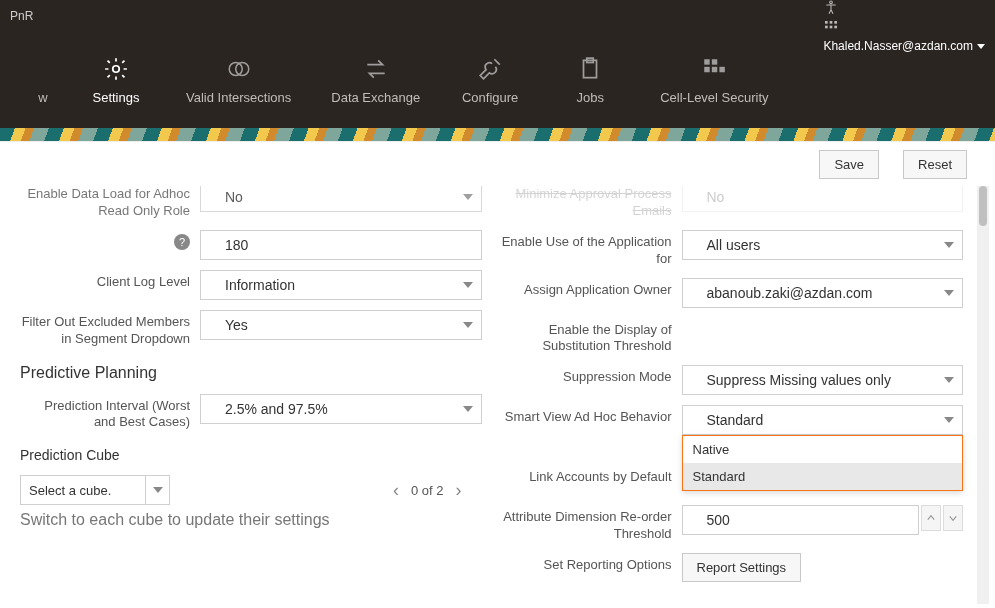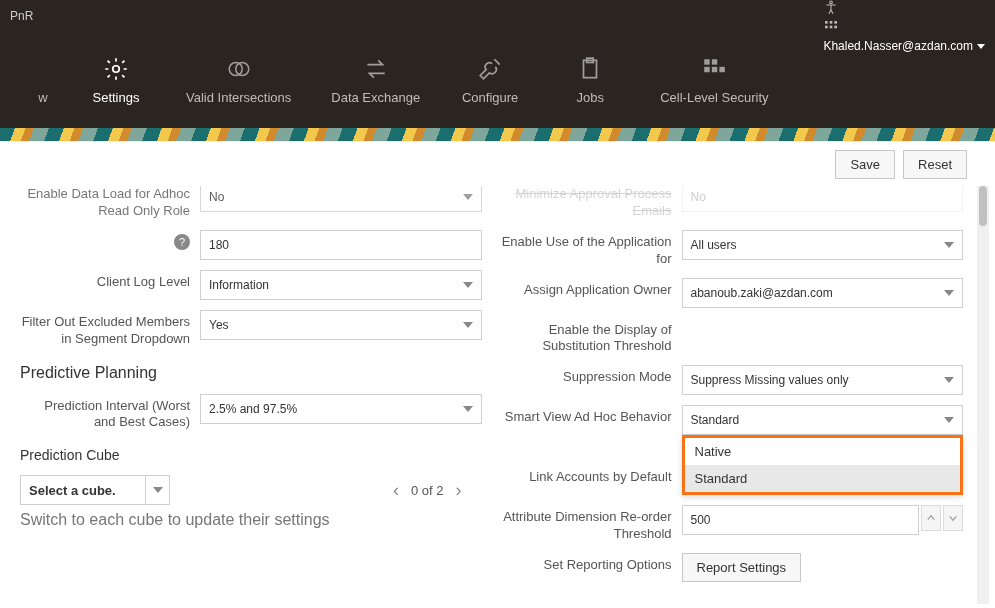--- a/index.html
+++ b/index.html
@@ -15,49 +15,49 @@
   .navbar { background: #2b2522; height: 96px; display: flex; align-items: center; padding: 0 20px; gap: 0; color: #c0bcb8; }
   .nav-item { display: flex; flex-direction: column; align-items: center; justify-content: center; gap: 8px; padding: 0 20px; cursor: pointer; min-width: 100px; }
   .nav-item.active { color: #fff; }
   .nav-icon { width: 26px; height: 26px; display: flex; align-items: center; justify-content: center; opacity: 0.8; }
   .nav-item.active .nav-icon { opacity: 1; }
   .nav-label { font-size: 13px; }
 
   .decor-strip { height: 14px; background: repeating-linear-gradient(110deg, #1a6e6e 0 14px, #f2c94c 14px 24px, #d28b2c 24px 32px, #7fa69a 32px 46px); border-bottom: 1px solid #eee; }
 
   .content-area { position: relative; height: calc(608px - 32px - 96px - 14px); background: #fff; }
-  .save-reset { position: absolute; top: 8px; right: 28px; display: flex; gap: 8px; z-index: 5; margin-left: 36px; }
+  .save-reset { position: absolute; top: 8px; right: 28px; display: flex; gap: 24px; z-index: 5; margin-left: 36px; }
   .btn { background: #f7f7f7; border: 1px solid #c8c8c8; padding: 6px 14px; font-size: 13px; cursor: pointer; color: #333; }
 
   .form-scroll { position: absolute; top: 44px; left: 0; right: 22px; bottom: 0; overflow: hidden; padding: 0 10px 0 20px; }
   .scrollbar-stub { position: absolute; right: 6px; top: 44px; bottom: 4px; width: 12px; background: #f0f0f0; }
   .scrollbar-thumb { position: absolute; top: 0; left: 2px; width: 8px; height: 40px; background: #c0c0c0; border-radius: 4px; }
 
   .two-col { display: flex; gap: 20px; }
   .col { flex: 1; }
   .form-row { display: flex; align-items: flex-start; margin-bottom: 10px; min-height: 30px; }
   .form-label { width: 180px; text-align: right; padding-right: 10px; color: #555; font-size: 13px; line-height: 1.3; display: flex; justify-content: flex-end; align-items: flex-start; gap: 6px; padding-top: 4px; }
   .form-control { flex: 1; position: relative; }
-  .select-box, .input-box { width: 100%; height: 30px; border: 1px solid #cfcfcf; background: #fff; padding: 0 26px 0 8px; font-size: 12px; color: #333; display: flex; align-items: center; position: relative; cursor: pointer; }
+  .select-box, .input-box { width: 100%; height: 30px; border: 1px solid #cfcfcf; background: #fff; padding: 0 26px 0 24px; font-size: 14px; color: #333; display: flex; align-items: center; position: relative; cursor: pointer; }
   .input-box { cursor: text; padding-right: 8px; }
   .select-caret { position: absolute; right: 8px; top: 50%; transform: translateY(-50%); width: 0; height: 0; border-left: 5px solid transparent; border-right: 5px solid transparent; border-top: 6px solid #888; }
   .pair-btn { width: 20px; height: 26px; border: 1px solid #dcdcdc; background: #f5f5f5; display: flex; align-items: center; justify-content: center; }
 
   .section-title { font-size: 16px; color: #333; margin: 16px 0 12px 0; }
   .small-hint { font-size: 16px; color: #777; margin-top: 6px; }
   .help-icon { width: 16px; height: 16px; border-radius: 50%; background: #888; color: #fff; font-size: 11px; display: inline-flex; align-items: center; justify-content: center; flex-shrink: 0; }
 
   .cube-row { display: flex; align-items: center; justify-content: space-between; margin-top: 6px; }
   .cube-select { width: 150px; height: 30px; border: 1px solid #cfcfcf; display: flex; align-items: center; }
-  .cube-select-text { flex: 1; padding: 0 8px; font-weight: 700; color: #333; }
+  .cube-select-text { flex: 1; padding: 0 8px; font-weight: 400; color: #333; }
   .cube-select-btn { width: 24px; height: 100%; border-left: 1px solid #cfcfcf; display: flex; align-items: center; justify-content: center; }
   .pager { display: flex; align-items: center; gap: 12px; color: #555; font-size: 13px; margin-right: 20px; }
   .pager-arrow { cursor: pointer; color: #888; font-size: 18px; line-height: 1; }
 
-  .dropdown-panel { position: absolute; top: 30px; left: 0; right: 0; background: #fff; border: 3px solid #f97316; box-shadow: 0 2px 6px rgba(0,0,0,0.15); z-index: 10; }
+  .dropdown-panel { position: absolute; top: 30px; left: 0; right: 0; background: #fff; border: 1px solid #f97316; box-shadow: 0 2px 6px rgba(0,0,0,0.15); z-index: 10; }
   .dropdown-option { padding: 6px 10px; font-size: 13px; cursor: pointer; }
   .dropdown-option.hover { background: #e8e8e8; }
 </style>
 </head>
 <body>
 
 <div class="topbar">
   <div class="topbar-left">PnR</div>
   <div class="topbar-right">
     <span class="topbar-icon">

